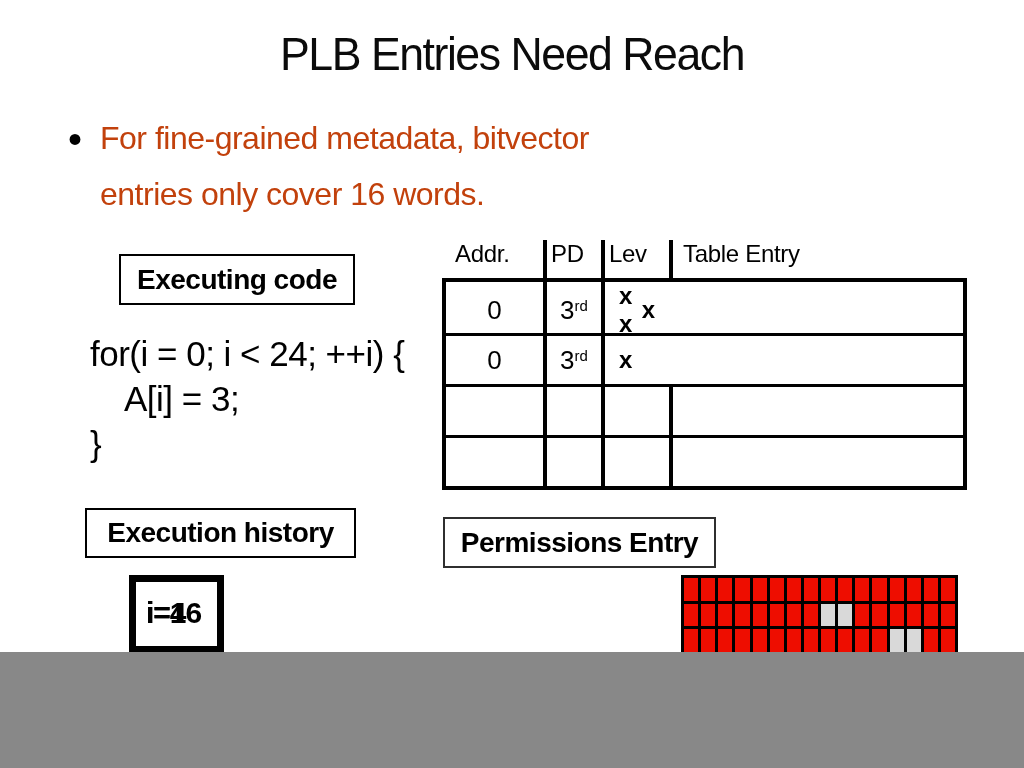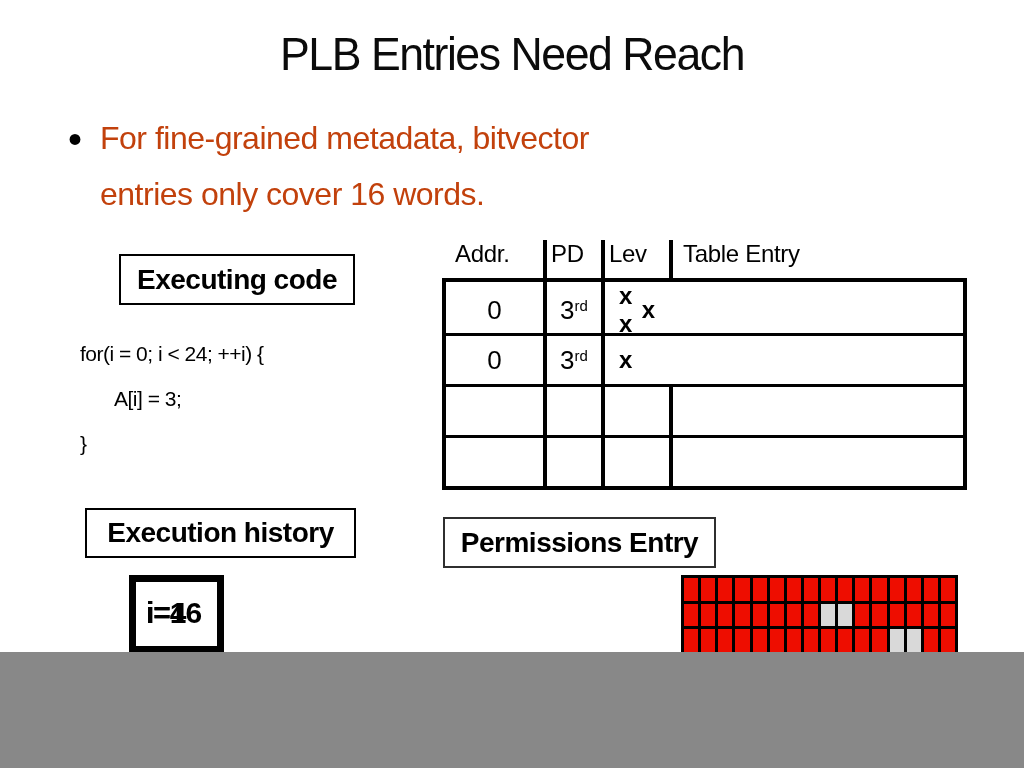--- a/index.html
+++ b/index.html
@@ -26,21 +26,21 @@
     box-sizing:border-box;border:2px solid #2f2f2f;background:#fff;
     display:flex;align-items:center;justify-content:center;
     font-weight:bold;font-size:28px;letter-spacing:-.5px;
   }
   .plb-box{left:755px;top:191px;width:77px;height:46px;border-color:#3d3d3d;}
   .exec-code-box{left:86px;top:254px;width:236px;height:51px;border-color:#000;margin-left:33px;}
   .exec-hist-box{left:85px;top:508px;width:271px;height:50px;border-color:#000;}
   .perm-table-box{left:443px;top:517px;width:273px;height:51px;border-color:#2f2f2f;}
 
   
-  .code{left:80px;top:331px;font-size:21px;line-height:45px;letter-spacing:-.5px;}
+  .code{left:90px;top:331px;font-size:35px;line-height:45px;letter-spacing:-.5px;}
   .code .indent{padding-left:34px;}
 
   
   .thead{top:240px;font-size:24px;letter-spacing:-.3px;}
   .th-addr{left:455px;}
   .th-pd{left:551px;}
   .th-lev{left:609px;}
   .th-entry{left:683px;}
 
   

